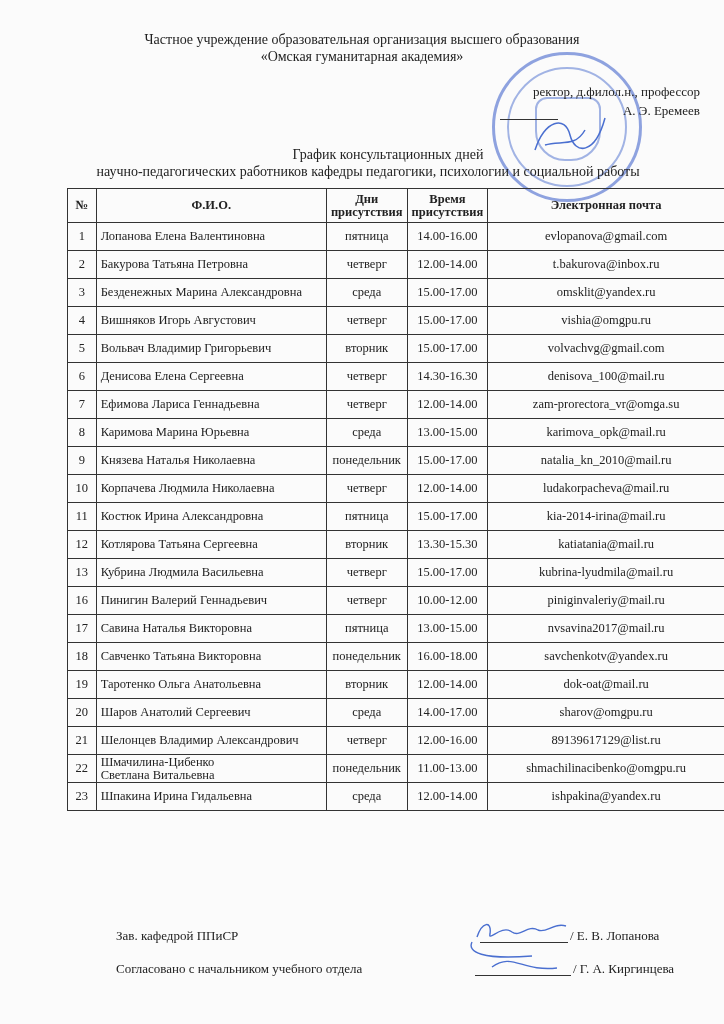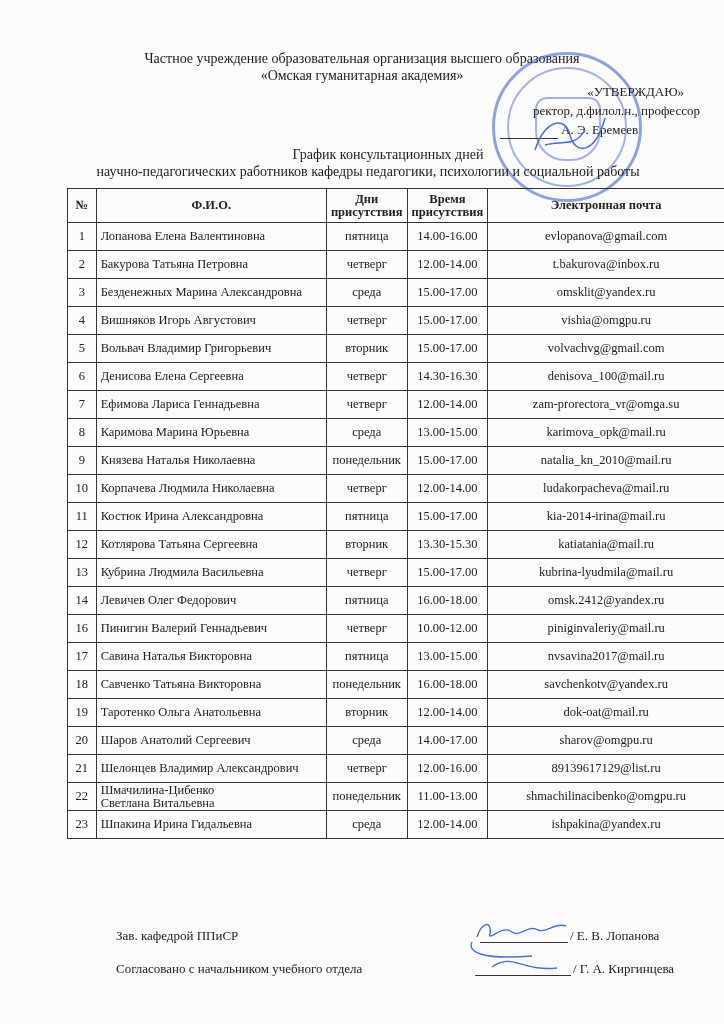--- a/index.html
+++ b/index.html
@@ -4,28 +4,28 @@
 <style>
   html, body { margin: 0; padding: 0; }
   body {
     width: 724px; height: 1024px; position: relative; overflow: hidden;
     background: #fbfbfb;
     font-family: "Liberation Serif", "DejaVu Serif", serif;
     color: #222;
   }
   .header-org {
     position: absolute; top: 31px; left: 0; width: 724px;
-    text-align: center; font-size: 14px; line-height: 17px; margin-top: 19px;
+    text-align: center; font-size: 14px; line-height: 17px;
   }
   .approve {
     position: absolute; left: 500px; top: 82px; width: 200px;
     font-size: 13px; line-height: 19px; text-align: right;
   }
   .approve .l1 { text-align: right; padding-right: 16px; }
-  .approve .l3 { display: flex; justify-content: flex-start; align-items: flex-end; font-family: Liberation Serif, serif; }
+  .approve .l3 { display: flex; justify-content: space-between; align-items: flex-end; font-family: Liberation Serif, serif; }
   .approve .line { display: inline-block; width: 58px; border-bottom: 1px solid #333; margin-right: 3px; height: 12px; }
   .stamp {
     position: absolute; left: 492px; top: 52px; width: 150px; height: 150px;
     border-radius: 50%; border: 3px solid rgba(52,90,200,0.55);
     box-sizing: border-box; pointer-events: none;
   }
   .stamp::before {
     content: ""; position: absolute; inset: 12px; border-radius: 50%;
     border: 2px solid rgba(52,90,200,0.45);
   }
@@ -65,21 +65,20 @@
 <body>
 
 <div class="header-org">
   <div>Частное учреждение образовательная организация высшего образования</div>
   <div>«Омская гуманитарная академия»</div>
 </div>
 
 <div class="stamp"></div>
 
 <div class="approve">
-  <div class="l1">«УТВЕРЖДАЮ»</div>
   <div class="l2">ректор, д.филол.н., профессор</div>
   <div class="l3">
     <span class="line"></span>
     <span>А. Э. Еремеев</span>
   </div>
 </div>
 
 <svg class="scribble" style="left:525px;top:110px" width="90" height="50" viewBox="0 0 90 50">
   <path d="M10 40 C20 10, 40 5, 45 25 S70 45, 80 8 M20 35 C35 30, 50 38, 60 20" fill="none" stroke="#4a6fd0" stroke-width="1.5"></path>
 </svg>
@@ -192,27 +191,20 @@
         <td>katiatania@mail.ru</td>
       </tr>
       <tr>
         <td>13</td>
         <td class="name">Кубрина Людмила Васильевна</td>
         <td>четверг</td>
         <td>15.00-17.00</td>
         <td>kubrina-lyudmila@mail.ru</td>
       </tr>
       <tr>
-        <td>14</td>
-        <td class="name">Левичев Олег Федорович</td>
-        <td>пятница</td>
-        <td>16.00-18.00</td>
-        <td>omsk.2412@yandex.ru</td>
-      </tr>
-      <tr>
         <td>16</td>
         <td class="name">Пинигин Валерий Геннадьевич</td>
         <td>четверг</td>
         <td>10.00-12.00</td>
         <td>piniginvaleriy@mail.ru</td>
       </tr>
       <tr>
         <td>17</td>
         <td class="name">Савина Наталья Викторовна</td>
         <td>пятница</td>

